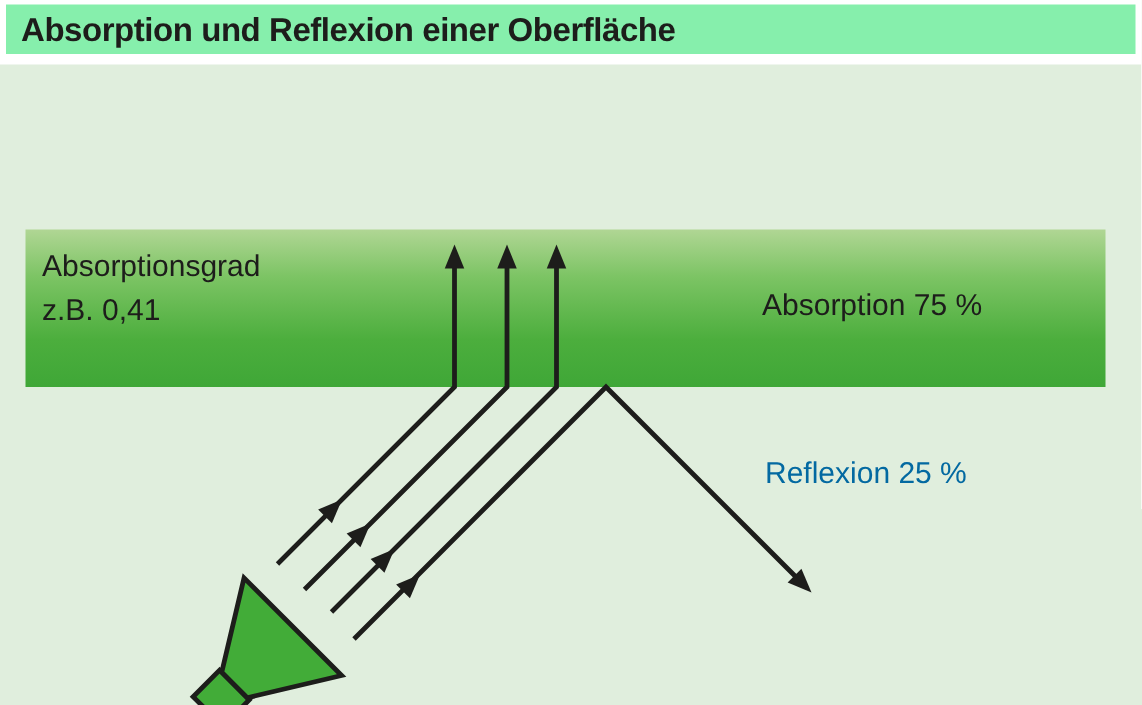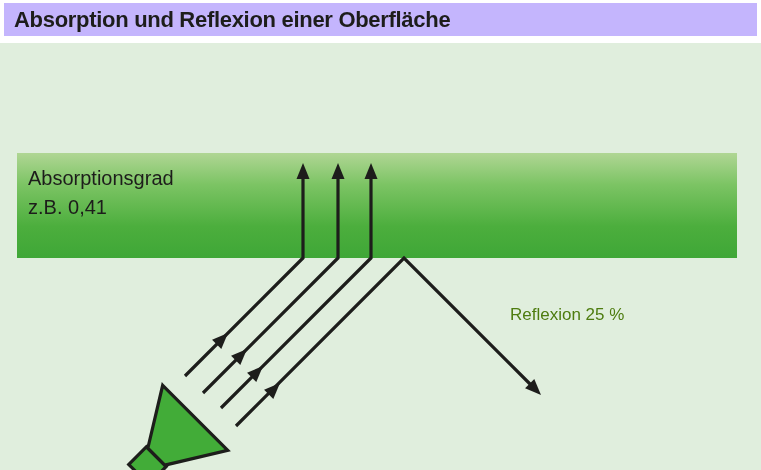--- a/index.html
+++ b/index.html
@@ -7,21 +7,21 @@
     position:relative;
     width:761px;height:470px;
     background:#ffffff;
     overflow:hidden;
     font-family:"Liberation Sans", sans-serif;
     color:#1d1d1b;
   }
   .title-bar{
     position:absolute;left:4px;top:3px;
     width:753px;height:33px;
-    background:#c4b5fd;
+    background:#86efac;
     display:flex;align-items:center;
     box-sizing:border-box;
     padding-left:10px;
   }
   .title-bar h1{
     margin:0;
     font-size:22px;
     font-weight:bold;
     letter-spacing:-0.3px;
     color:#1d1d1b;
@@ -41,21 +41,21 @@
     position:absolute;left:28px;top:121px;
     font-size:20px;line-height:29px;
     color:#1d1d1b;
   }
   .absorption-label{
     position:absolute;left:508px;top:150px;
     font-size:20px;color:#1d1d1b;white-space:nowrap;
   }
   .reflexion-label{
     position:absolute;left:510px;top:262px;
-    font-size:17px;color:#4d7c0f;white-space:nowrap;
+    font-size:20px;color:#0369a1;white-space:nowrap;
   }
   .overlay{
     position:absolute;left:0;top:0;width:761px;height:470px;
     pointer-events:none;
   }
   .ray{
     fill:none;stroke:#1d1d1b;stroke-width:3.2;
     stroke-linejoin:miter;stroke-linecap:butt;
   }
   .head{fill:#1d1d1b;stroke:none;}
@@ -72,20 +72,21 @@
 
   <div class="panel">
 
     <div class="surface-bar"></div>
 
     <div class="surface-label">
       <div>Absorptionsgrad</div>
       <div>z.B. 0,41</div>
     </div>
 
+    <div class="absorption-label">Absorption 75 %</div>
 
     <div class="reflexion-label">Reflexion 25 %</div>
 
     <svg class="overlay" viewBox="0 0 761 470">
 
       <g>
         <polyline class="ray" points="185,333 303,215 303,132"></polyline>
         <polygon class="head" points="0,0 -16,6.5 -16,-6.5" transform="translate(303,120) rotate(-90)"></polygon>
         <polygon class="head" points="0,0 -16,6.5 -16,-6.5" transform="translate(228,290) rotate(-45)"></polygon>
       </g>

